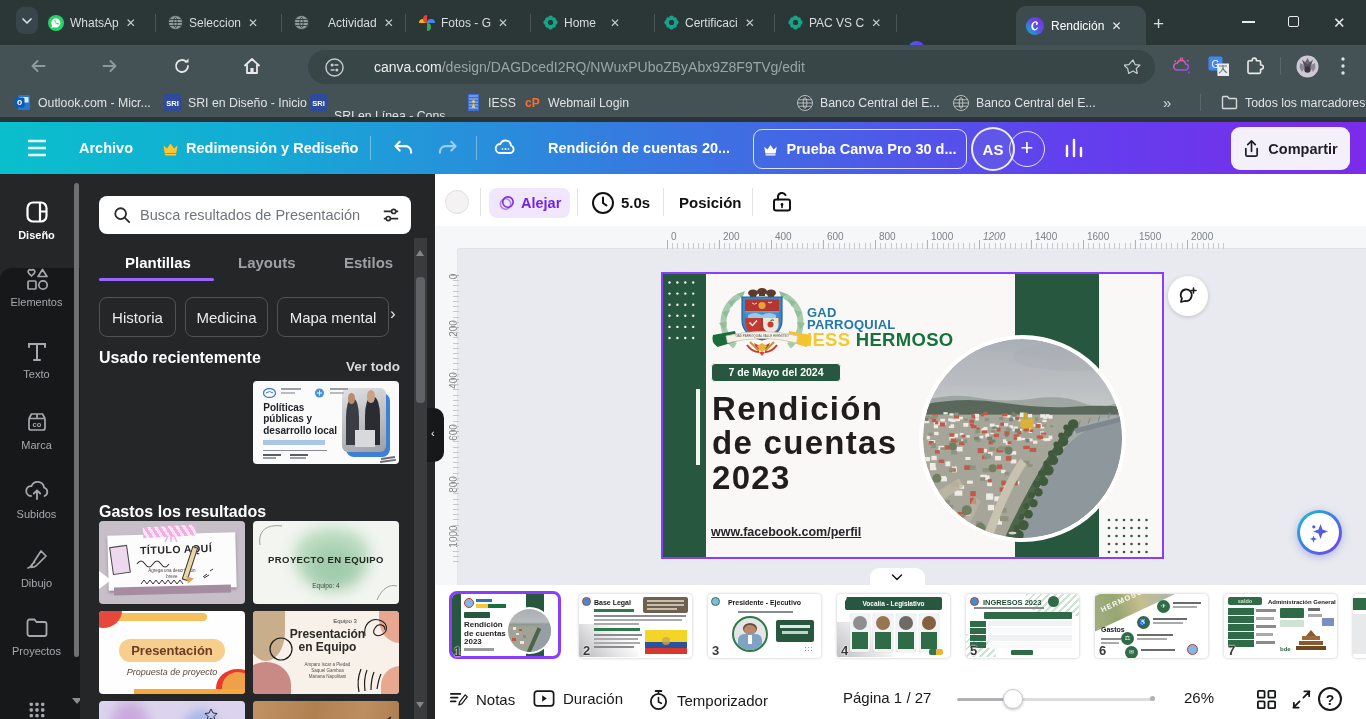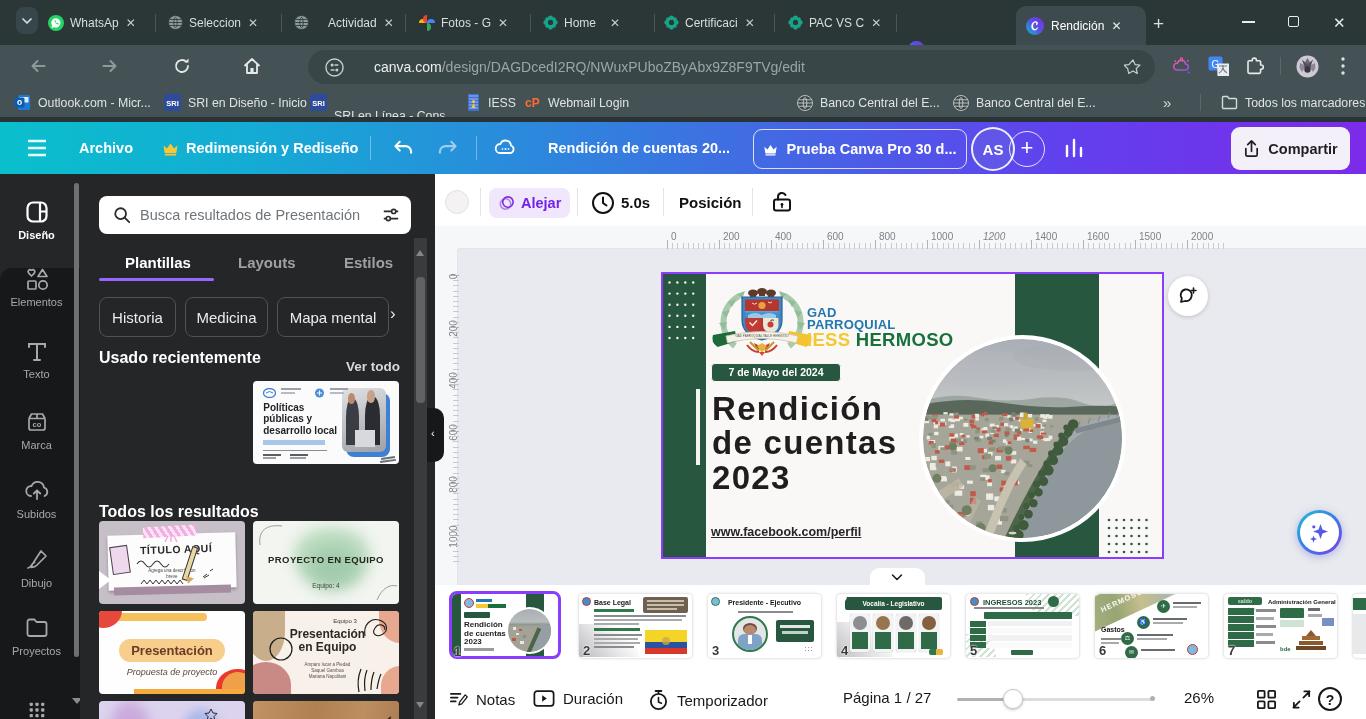--- a/index.html
+++ b/index.html
@@ -516,21 +516,21 @@
     <div class="abs" style="left:7%;top:25%;color:#1F2125;font-weight:bold;font-size:10px;line-height:11.5px;">Políticas<br>públicas y<br>desarrollo local</div>
     <div class="abs" style="left:7%;top:71%;width:42%;height:5px;background:#A9C6E8;"></div>
     <div class="abs" style="left:7%;top:83%;width:44%;height:1px;background:#8A8D92;"></div>
     <div class="abs" style="left:7%;top:88%;width:12%;height:2px;background:#5A5D62;"></div>
     <div class="abs" style="left:25%;top:88%;width:13%;height:2px;background:#5A5D62;"></div>
     <div class="abs" style="left:7%;top:92%;width:9%;height:1.5px;background:#9BA0A6;"></div>
     <div class="abs" style="left:25%;top:92%;width:11%;height:1.5px;background:#9BA0A6;"></div>
     <div class="abs" style="left:88%;top:92%;width:14px;height:1.5px;background:#6A6D72;transform:rotate(-8deg);"></div>
     <div class="abs" style="left:87%;top:95%;width:16px;height:1.5px;background:#6A6D72;transform:rotate(-8deg);"></div>
   </div>
-  <div class="phead" style="left:19px;top:329px;">Todos los resultados</div>
+  <div class="phead" style="left:19px;top:329px;">Gastos los resultados</div>
 
   <div class="tmb" style="left:19px;top:347px;background:#C6BFC7;">
     <div class="abs" style="left:6%;top:16%;width:88%;height:66%;background:#FDFCFD;transform:rotate(-1.5deg);box-shadow:0 2px 3px rgba(90,70,95,.45);"></div>
     <div class="abs" style="left:10%;top:78%;width:80%;height:10%;background:#A58CA0;transform:rotate(-1.5deg);"></div>
     <div class="abs" style="left:30%;top:6%;width:36%;height:13%;background:repeating-linear-gradient(60deg,#F2AEE0 0 3px,#FBE3F5 3px 6px);transform:rotate(-3deg);"></div>
     <div class="abs" style="left:28%;top:26%;color:#2B2627;font-weight:bold;font-size:10.5px;letter-spacing:0.5px;transform:rotate(-2deg);">TÍTULO AQUÍ</div>
     <svg class="abs" style="left:44%;top:17%;" width="16" height="8" viewBox="0 0 16 8">
         <path d="M2 7 L5 1 M8 7 L8 0 M14 7 L11 1" stroke="#F2AEE0" stroke-width="1.5"></path>
       </svg>
     <svg class="abs" style="left:25%;top:46%;" width="50" height="10" viewBox="0 0 50 10">

